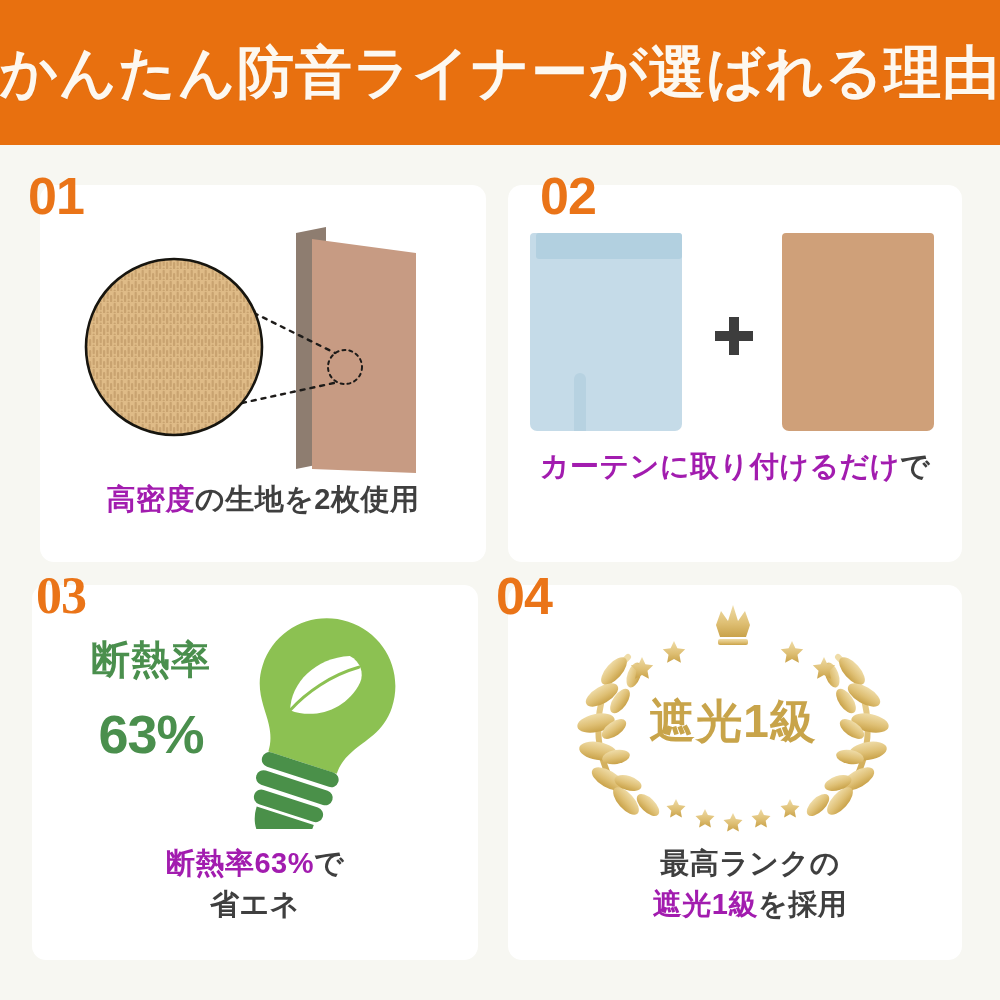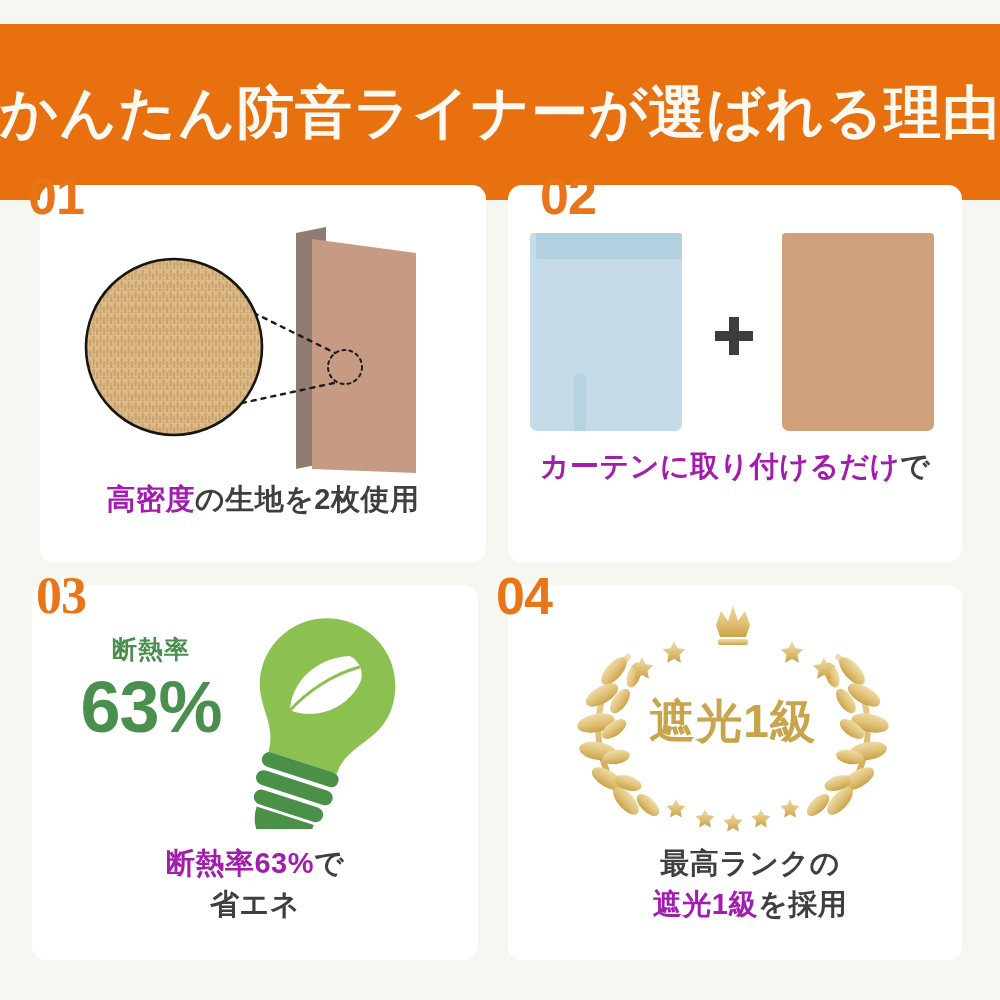--- a/index.html
+++ b/index.html
@@ -6,23 +6,23 @@
   body {
     width:1000px; height:1000px;
     background:#f7f7f2;
     font-family:"Liberation Sans", "DejaVu Sans", sans-serif;
     overflow:hidden;
     position:relative;
   }
 
   
   .header{
-    position:absolute; left:0; top:0; width:1000px; height:176px;
+    position:absolute; left:0; top:0; width:1000px; height:145px;
     background:#e8700f;
-    display:flex; align-items:center; justify-content:center;margin-top:24px;
+    display:flex; align-items:center; justify-content:center;
   }
   .header-title{
     color:#fdf8f0;
     font-size:57px;
     font-weight:bold;
     letter-spacing:1px;
     line-height:1;
     white-space:nowrap;
     text-shadow:0 1px 0 rgba(0,0,0,0.05);
   }
@@ -104,22 +104,22 @@
     background:#cfa079;
     border-radius:4px 4px 7px 7px;
   }
 
   
   .art3{ left:38px; top:22px; width:372px; height:222px; }
   .bulb-label{
     position:absolute; left:6px; top:26px; width:150px; text-align:center;
     color:#4a8f4d; font-weight:bold;
   }
-  .bulb-label .t1{ font-size:25px; display:block; letter-spacing:1px;text-align:center; }
-  .bulb-label .t2{ font-size:72px; display:block; line-height:1.15; letter-spacing:-1px; }
+  .bulb-label .t1{ font-size:39px; display:block; letter-spacing:1px;text-align:center; }
+  .bulb-label .t2{ font-size:54px; display:block; line-height:1.15; letter-spacing:-1px;margin-top:16px; }
 
   
   .art4{ left:60px; top:14px; width:330px; height:235px; }
   .wreath-text{
     position:absolute; left:0; top:92px; width:330px; text-align:center;
     font-size:46px; font-weight:bold; color:#c8a44a; letter-spacing:1px;
   }
 </style>
 </head>
 <body>

